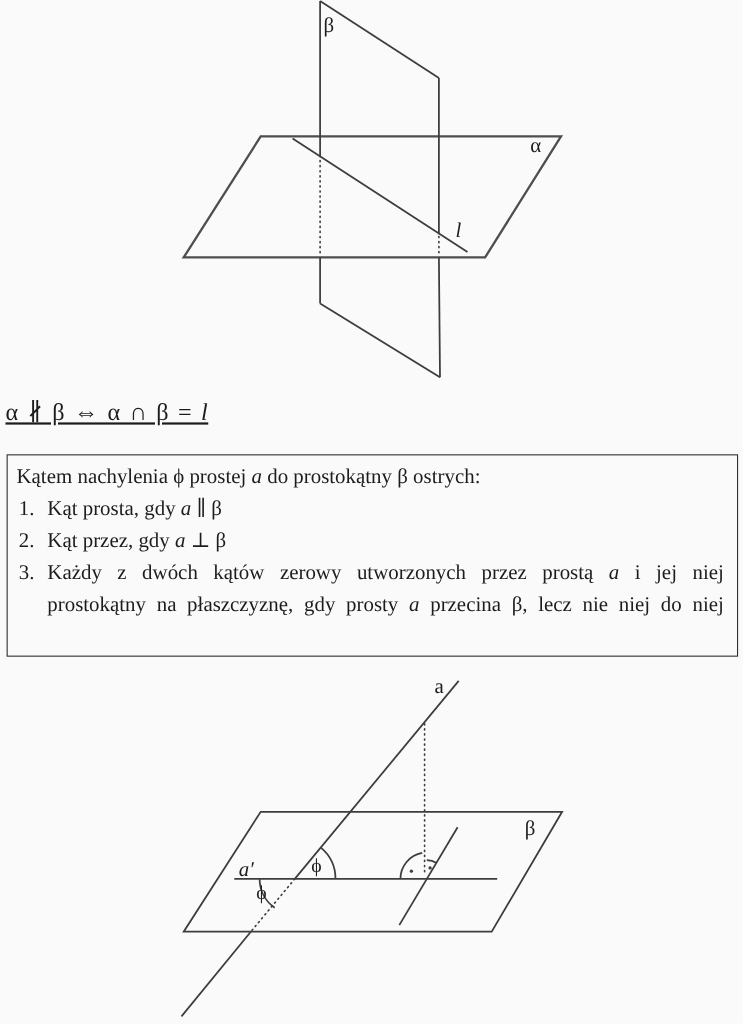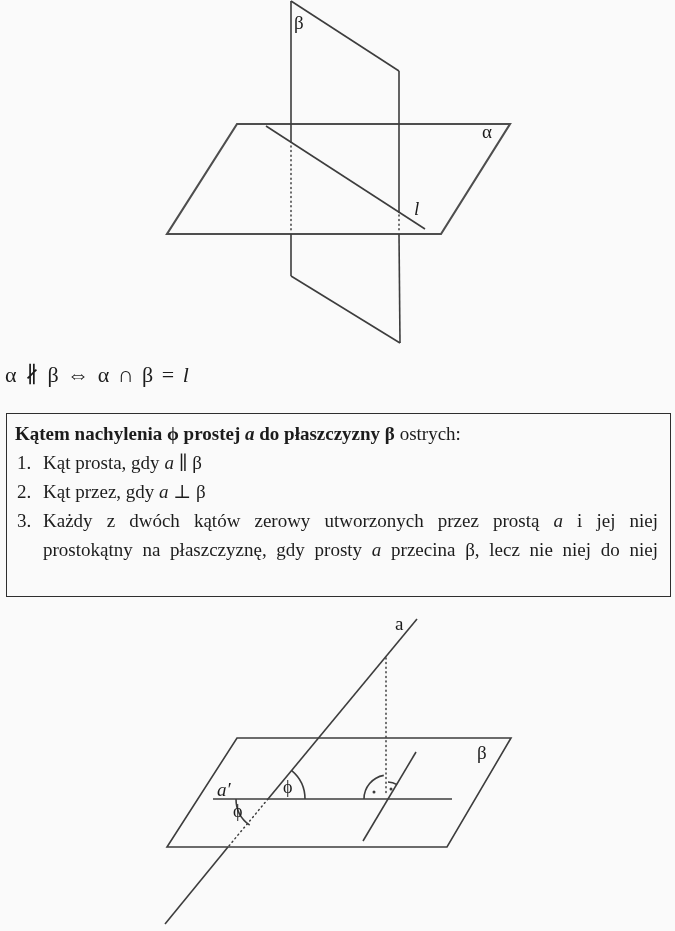--- a/index.html
+++ b/index.html
@@ -17,30 +17,31 @@
   .stroke{stroke:#3d3d3d;stroke-width:1.6;fill:none;}
   .stroke-heavy{stroke:#4e4e4e;stroke-width:2.1;fill:none;}
   .dotted{stroke:#3d3d3d;stroke-width:1.5;fill:none;stroke-dasharray:1 3.6;stroke-linecap:round;}
   .fig-label{font-family:"Liberation Serif","DejaVu Serif",serif;font-size:19px;fill:#1c1c1c;}
   .fig-label-sm{font-family:"Liberation Serif","DejaVu Serif",serif;font-size:18px;fill:#1c1c1c;}
   .it{font-style:italic;}
   .formula{
     position:absolute;left:5px;top:362px;
     font-size:22px;letter-spacing:.5px;word-spacing:2px;
     font-family:"Liberation Serif","DejaVu Serif","DejaVu Sans",serif;
+    text-decoration:underline;
   }
   .def-box{
     position:absolute;left:6px;top:413px;
     width:665px;height:184px;box-sizing:border-box;
     border:1.6px solid #2e2e2e;
     padding:5px 12px 0 8px;
     font-size:19px;line-height:29px;
   }
   .box-title{white-space:nowrap;}
-  .b{font-weight:bold;}
+  .b{font-weight:normal;}
   .i{font-style:italic;}
   .item{position:relative;padding-left:28px;}
   .item .num{position:absolute;left:2px;top:0;}
   .just{text-align:justify;text-align-last:justify;}
   .sym{font-family:"Liberation Serif","DejaVu Serif","DejaVu Sans",serif;}
 </style>
 </head>
 <body>
 
 <div class="page">
@@ -61,21 +62,21 @@
     <line class="stroke" x1="266" y1="126" x2="425" y2="229" stroke-width="1.8"></line>
 
     <text class="fig-label" x="294" y="29">β</text>
     <text class="fig-label" x="482" y="138">α</text>
     <text class="fig-label it" x="414" y="215">l</text>
   </svg>
 
   <div class="formula"><span class="sym">α ∦ β ⇔ α ∩ β = </span><span class="i">l</span></div>
 
   <div class="def-box">
-    <div class="box-title"><span class="b">Kątem nachylenia ϕ prostej </span><span class="b i">a</span><span class="b"> do płaszczyzny β</span><span> ostrych:</span></div>
+    <div class="box-title"><span class="b">Kątem nachylenia ϕ prostej </span><span class="b i">a</span><span class="b"> do prostokątny β</span><span> ostrych:</span></div>
 
     <div class="item">
       <span class="num">1.</span><span>Kąt prosta, gdy </span><span class="i">a</span><span class="sym"> ∥ β</span>
     </div>
 
     <div class="item">
       <span class="num">2.</span><span>Kąt przez, gdy </span><span class="i">a</span><span class="sym"> ⊥ β</span>
     </div>
 
     <div class="item">

